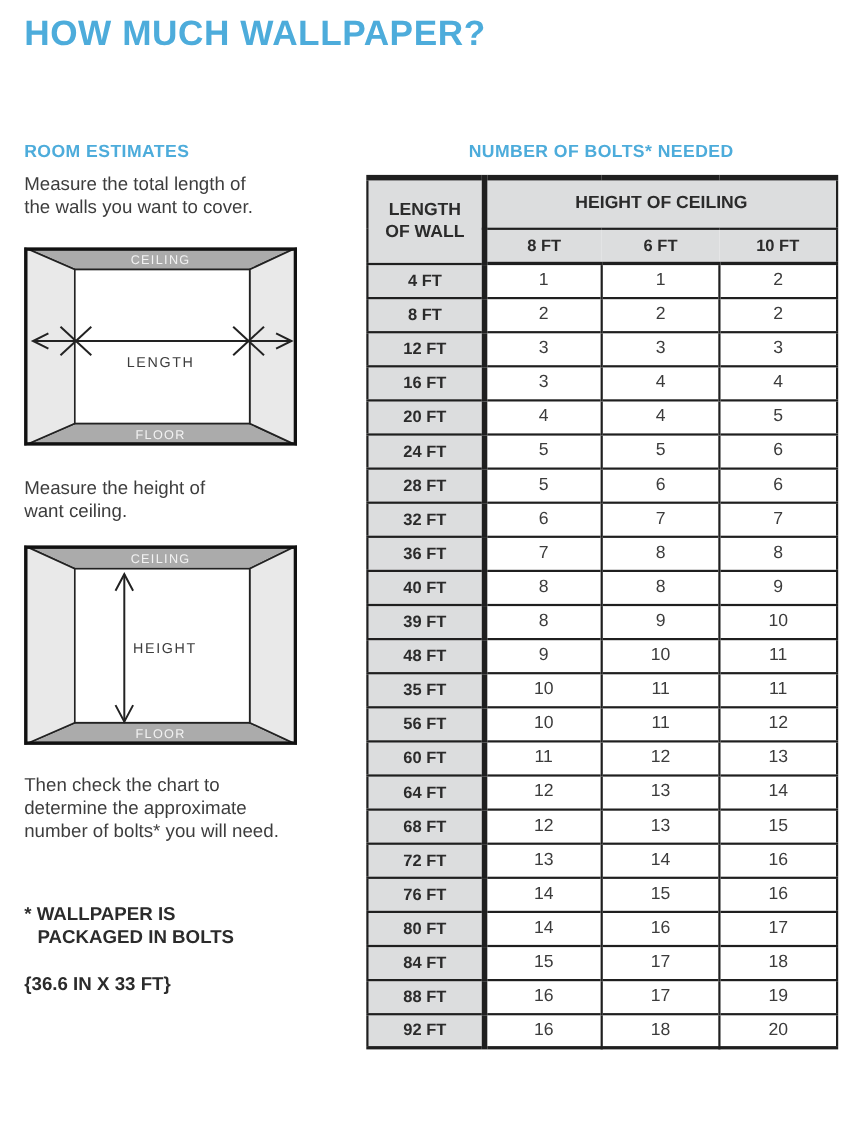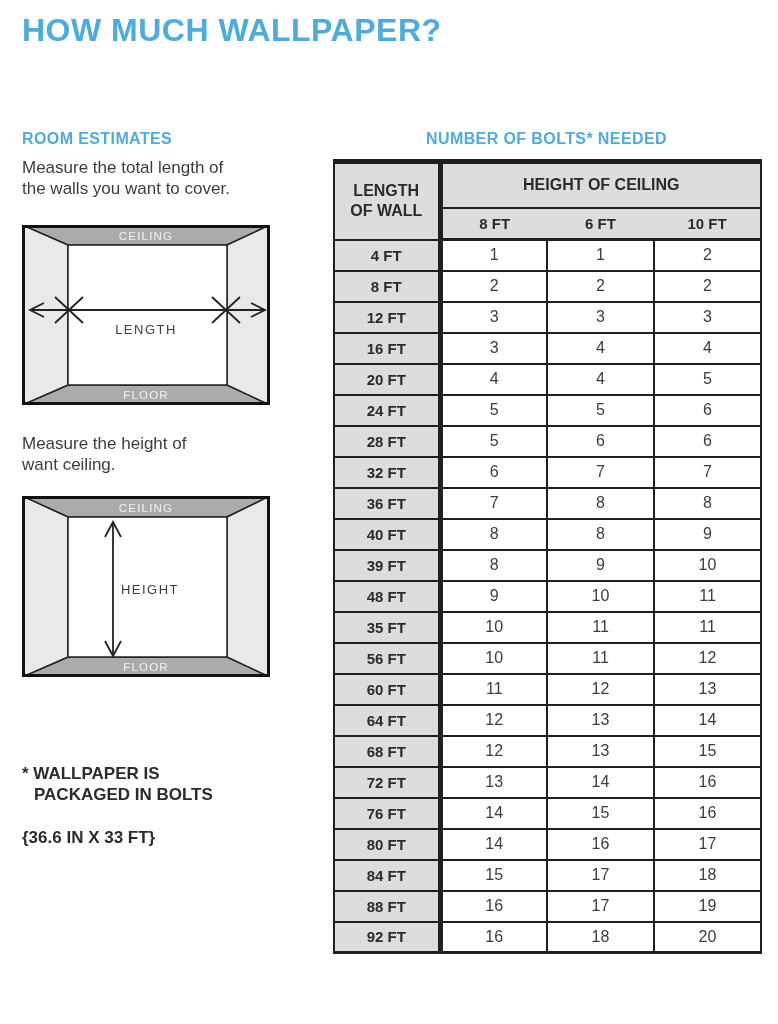--- a/index.html
+++ b/index.html
@@ -19,21 +19,21 @@
     color:var(--accent); line-height:16px;
   }
   .para {
     margin-top:10px; font-size:17px; line-height:21px;
     color:#3d3d3d; white-space:pre-line;
   }
   .para.p3 { margin-top:26px; }
   .diagram { display:block; margin-top:26px; }
   .diagram.d2 { margin-top:21px; }
   .para.p2 { margin-top:28px; }
-  .footnote { margin-top:86px; font-size:17px; font-weight:bold; color:#2b2b2b; line-height:21px; }
+  .footnote { margin-top:54px; font-size:17px; font-weight:bold; color:#2b2b2b; line-height:21px; }
   .footnote .l2 { display:block; padding-left:12px; }
   .boltspec { margin-top:22px; font-size:17px; font-weight:bold; color:#2b2b2b; line-height:21px; }
   .right-col { position:absolute; left:333px; top:131px; width:427px; }
   .table-heading {
     text-align:center; font-size:16px; font-weight:bold; letter-spacing:0.4px;
     color:var(--accent); line-height:16px;
   }
   table.bolts {
     margin-top:12px; width:427px; table-layout:fixed; border-collapse:collapse;
     border-left:2px solid var(--ink); border-right:2px solid var(--ink);
@@ -112,20 +112,23 @@
       <g stroke="#222" stroke-width="1.8" fill="none">
         <line x1="91" y1="26" x2="91" y2="160"></line>
         <path d="M83,41 L91,26 L99,41"></path>
         <path d="M83,145 L91,160 L99,145"></path>
       </g>
       <text x="124" y="16" text-anchor="middle" class="svgtext-band">CEILING</text>
       <text x="128" y="98" text-anchor="middle" class="svgtext-label">HEIGHT</text>
       <text x="124" y="175" text-anchor="middle" class="svgtext-band">FLOOR</text>
     </svg>
 
+    <p class="para p3">Then check the chart to
+determine the approximate
+number of bolts* you will need.</p>
 
     <p class="footnote"><span class="l1">* WALLPAPER IS</span><span class="l2">PACKAGED IN BOLTS</span></p>
 
     <p class="boltspec">
         <span style="display:block;">{36.6 IN X 33 FT}</span>
       </p>
   </div>
 
   <div class="right-col">
     <h2 class="table-heading">NUMBER OF BOLTS* NEEDED</h2>

